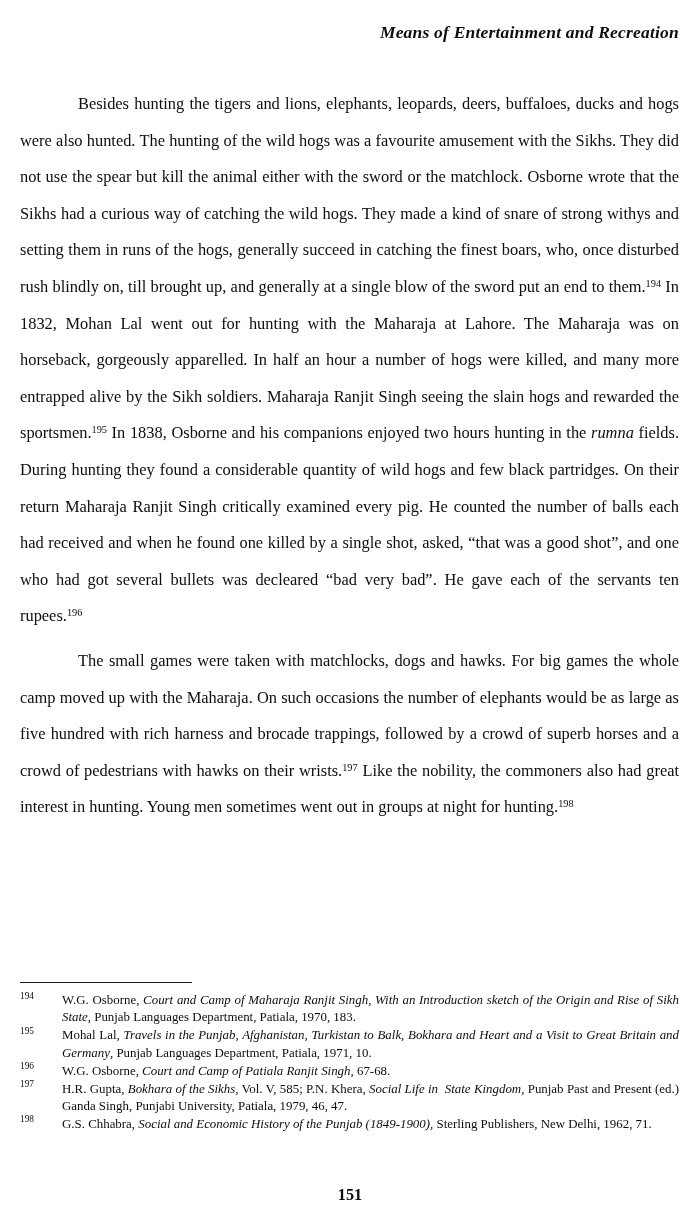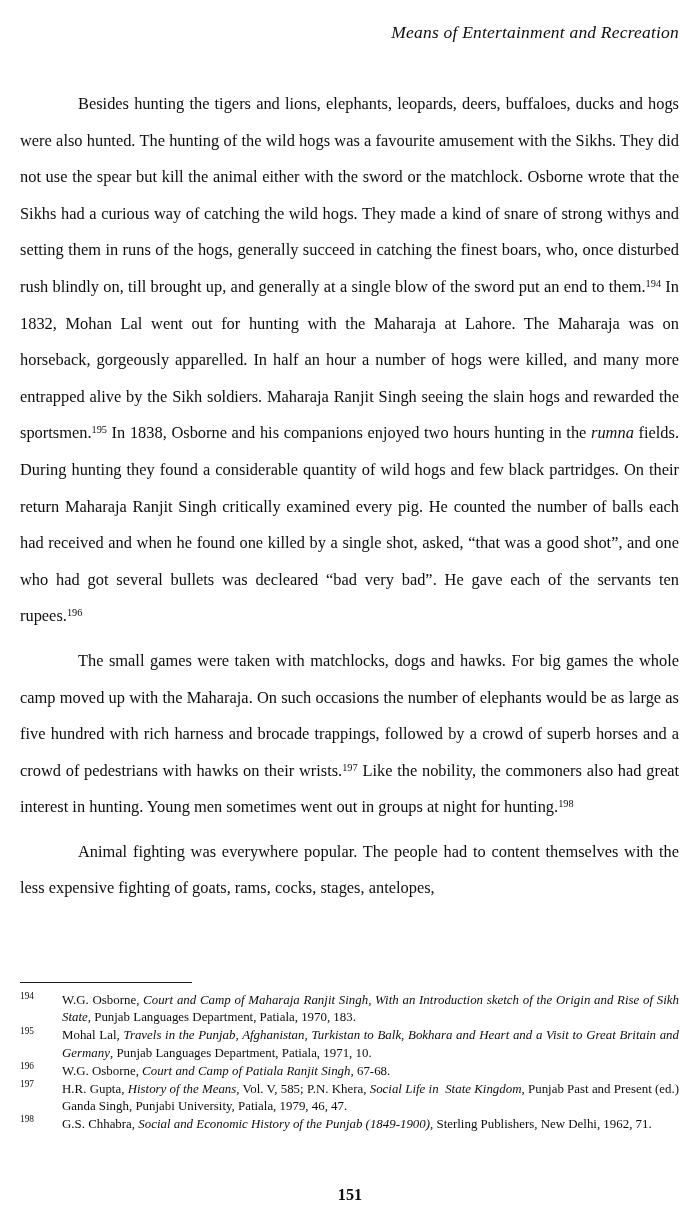--- a/index.html
+++ b/index.html
@@ -20,21 +20,21 @@
     box-sizing: border-box;
   }
 
   
   .running-head {
     position: absolute;
     top: 22px;
     left: 20px;
     right: 21px;
     text-align: right;
-    font-weight: normal;
+    font-weight: bold;
     font-style: italic;
     font-size: 17.5px;
     letter-spacing: 0.2px;
     line-height: 1.2;
   }
 
   
   .body-col {
     position: absolute;
     top: 86px;
@@ -118,41 +118,40 @@
 </head>
 <body>
 
 <div class="page">
 
   <div class="running-head">Means of Entertainment and Recreation</div>
 
   <div class="body-col">
       <p class="para">Besides hunting the tigers and lions, elephants, leopards, deers, buffaloes, ducks and hogs were also hunted. The hunting of the wild hogs was a favourite amusement with the Sikhs. They did not use the spear but kill the animal either with the sword or the matchlock. Osborne wrote that the Sikhs had a curious way of catching the wild hogs. They made a kind of snare of strong withys and setting them in runs of the hogs, generally succeed in catching the finest boars, who, once disturbed rush blindly on, till brought up, and generally at a single blow of the sword put an end to them.<sup class="fn">194</sup> In 1832, Mohan Lal went out for hunting with the Maharaja at Lahore. The Maharaja was on horseback, gorgeously apparelled. In half an hour a number of hogs were killed, and many more entrapped alive by the Sikh soldiers. Maharaja Ranjit Singh seeing the slain hogs and rewarded the sportsmen.<sup class="fn">195</sup> In 1838, Osborne and his companions enjoyed two hours hunting in the <em>rumna</em> fields. During hunting they found a considerable quantity of wild hogs and  few black partridges. On their return Maharaja Ranjit Singh critically examined every pig. He counted the number of balls each had received and when he found one killed by a single shot, asked, “that was a good shot”, and one who had got several bullets was decleared “bad very bad”. He gave each of the servants ten rupees.<sup class="fn">196</sup></p>
       <p class="para">The small games were taken with matchlocks, dogs and hawks. For big games the whole camp moved up with the Maharaja. On such occasions the number of elephants would be as large as five hundred with rich harness and brocade trappings, followed by a crowd of superb horses and a crowd of pedestrians with hawks on their wrists.<sup class="fn">197</sup> Like the nobility, the commoners also had great interest in hunting. Young men sometimes went out in groups at night for hunting.<sup class="fn">198</sup></p>
-      <p class="para">Animal fighting was everywhere popular. The people had to content themselves with the less expensive fighting of goats, rams, cocks, stages, antelopes,</p>
     </div>
 
   <div class="footnotes">
     <hr class="fn-rule">
     <ol class="fn-list">
         <li class="fn-item">
           <span class="fn-num">194</span>
           <span class="fn-text" style="white-space: pre-wrap;">W.G. Osborne, <em>Court and Camp of Maharaja Ranjit Singh, With an Introduction sketch of the Origin and Rise of Sikh State</em>, Punjab Languages Department, Patiala, 1970, 183.</span>
         </li>
         <li class="fn-item">
           <span class="fn-num">195</span>
           <span class="fn-text" style="white-space: pre-wrap;">Mohal Lal, <em>Travels in the Punjab, Afghanistan, Turkistan to Balk, Bokhara and Heart and a Visit to Great Britain and Germany</em>, Punjab Languages Department, Patiala, 1971, 10.</span>
         </li>
         <li class="fn-item">
           <span class="fn-num">196</span>
           <span class="fn-text" style="white-space: pre-wrap;">W.G. Osborne, <em>Court and Camp of Patiala Ranjit Singh,</em> 67-68.</span>
         </li>
         <li class="fn-item">
           <span class="fn-num">197</span>
-          <span class="fn-text" style="white-space: pre-wrap;">H.R. Gupta, <em>History of the Means,</em> Vol. V, 585; P.N. Khera, <em>Social Life in  State Kingdom,</em> Punjab Past and Present (ed.) Ganda Singh, Punjabi University, Patiala, 1979, 46, 47.</span>
+          <span class="fn-text" style="white-space: pre-wrap;">H.R. Gupta, <em>Bokhara of the Sikhs,</em> Vol. V, 585; P.N. Khera, <em>Social Life in  State Kingdom,</em> Punjab Past and Present (ed.) Ganda Singh, Punjabi University, Patiala, 1979, 46, 47.</span>
         </li>
         <li class="fn-item">
           <span class="fn-num">198</span>
           <span class="fn-text" style="white-space: pre-wrap;">G.S. Chhabra, <em>Social and Economic History of the Punjab (1849-1900),</em> Sterling Publishers, New Delhi, 1962, 71.</span>
         </li>
       </ol>
   </div>
 
   <div class="folio">151</div>
 

